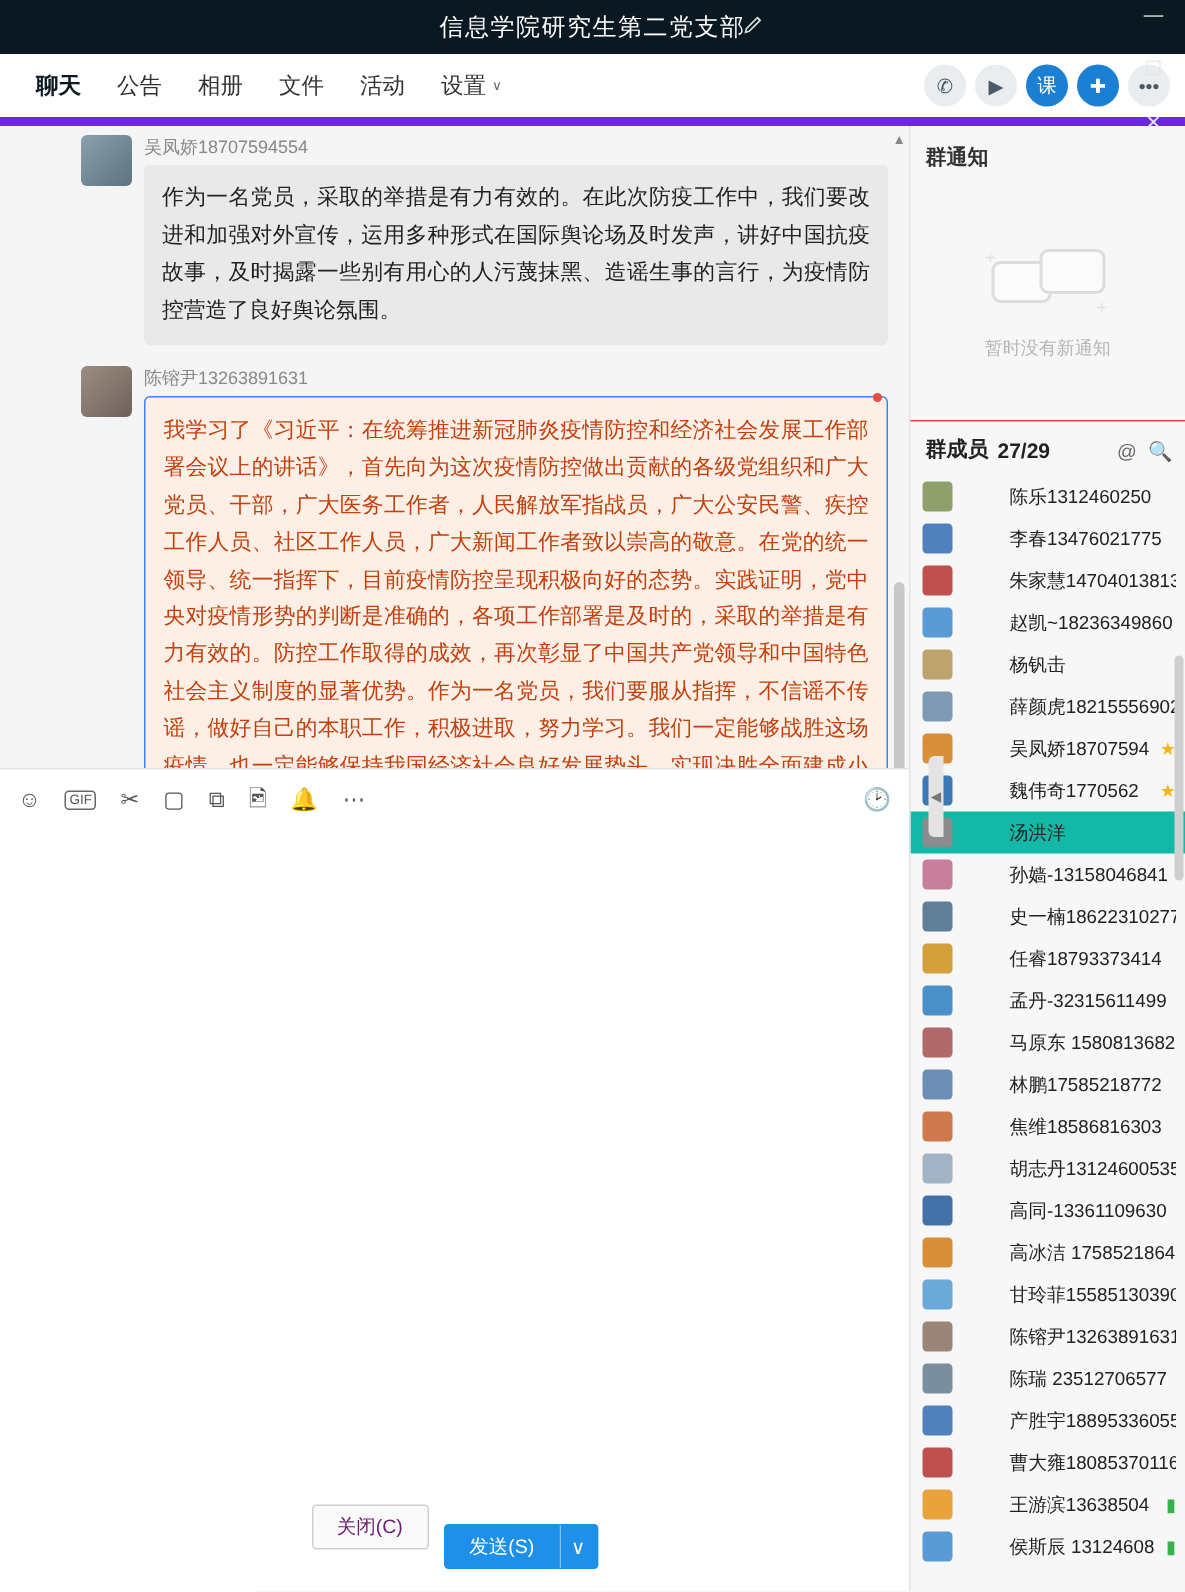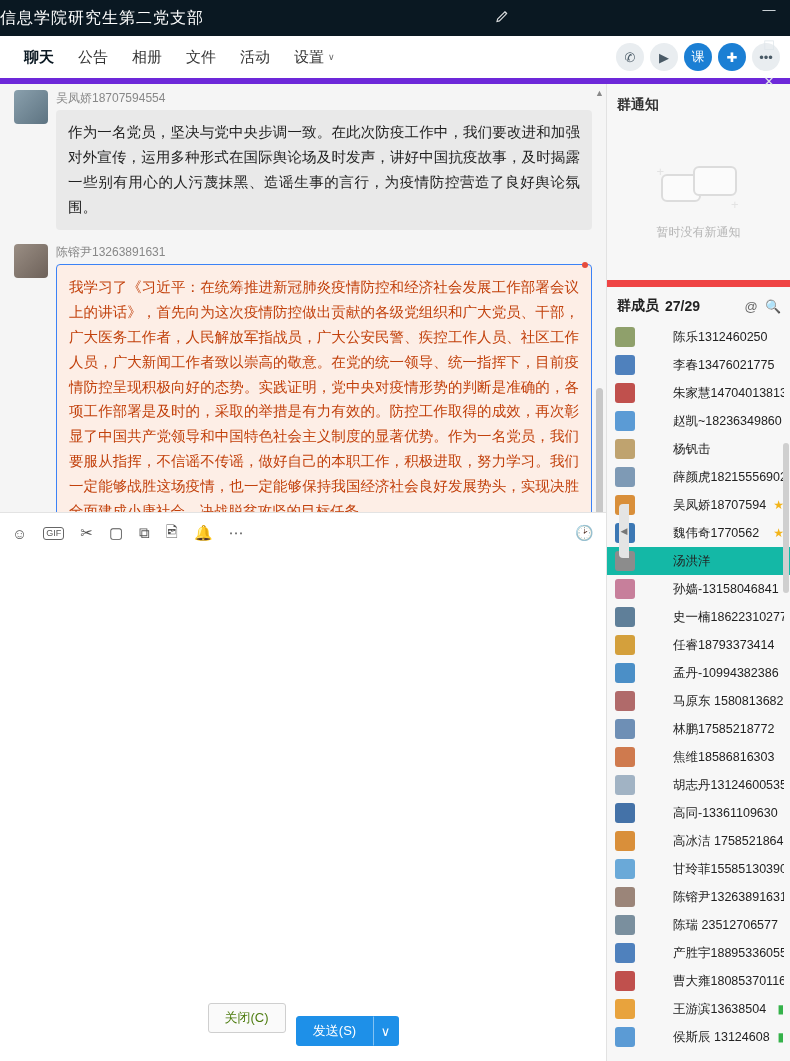--- a/index.html
+++ b/index.html
@@ -20,21 +20,21 @@
     height: 36px;
     background: #0a1822;
     color: #fff;
     display: flex;
     align-items: center;
     position: relative;
   }
   .title-text {
     position: absolute;
     left: 0; right: 0;
-    text-align: left;
+    text-align: center;
     font-size: 16px;
     letter-spacing: 1px;
   }
   .title-edit {
     position: absolute;
     left: 495px; top: 9px;
     width: 16px; height: 16px;
     opacity: .85;
   }
   .title-right {
@@ -112,20 +112,21 @@
     background: #f5f5f5;
     display: flex;
     flex-direction: column;
   }
   .msglist {
     flex: 1;
     overflow: hidden;
     position: relative;
     padding: 6px 14px 0 14px;
     background: #f5f5f5;
+    margin-left: 40px;
   }
   .scrollbar {
     position: absolute;
     right: 2px; top: 4px;
     width: 9px;
     height: 820px;
     background: transparent;
   }
   .scrollbar .up, .scrollbar .down {
     font-size: 9px; color: #888; text-align: center;
@@ -215,21 +216,21 @@
     justify-content: center;
     gap: 10px;
   }
   .btn {
     height: 30px;
     min-width: 78px;
     border: 1px solid #cfcfcf;
     background: #fafafa;
     border-radius: 3px;
     font-size: 13px;
-    color: #4d7c0f;
+    color: #701a75;
     display: flex; align-items: center; justify-content: center;
   }
   .btn.primary {
     background: #1e90e8;
     border-color: #1e90e8;
     color: #fff;
   }
   .btn.split {
     min-width: 26px;
     border-left: 1px solid rgba(255,255,255,.45);
@@ -273,21 +274,21 @@
     border-radius: 6px;
     background: #fbfbfb;
   }
   .notice-art .b1 { left: 4px; top: 14px; width: 40px; height: 28px; }
   .notice-art .b2 { left: 36px; top: 6px; width: 44px; height: 30px; }
   .notice-art .pl { position: absolute; color: #e3e3e3; font-size: 13px; }
   .members-head {
     display: flex;
     align-items: center;
     padding: 10px 8px 8px 10px;
-    border-top: 7px solid #ef4444;
+    border-top: 1px solid #ef4444;
     gap: 6px;
   }
   .members-title { font-size: 14px; font-weight: bold; color: #222; }
   .members-head .sp { margin-left: auto; display: flex; gap: 8px; color: #6a6a6a; font-size: 13px; }
   .member-list {
     flex: 1;
     overflow: hidden;
     position: relative;
   }
   .member {
@@ -389,21 +390,21 @@
 
     <div class="chat-col">
 
       <div class="msglist">
 
         <div class="msg">
           <div class="msg-head">
             <div class="avatar a1"></div>
             <div class="msg-body">
               <div class="sender">吴凤娇18707594554</div>
-              <div class="bubble gray">作为一名党员，坚决与党中央步调一致。在此次防疫工作中，我们要改进和加强对外宣传，运用多种形式在国际舆论场及时发声，讲好中国抗疫故事，及时揭露一些别有用心的人污蔑抹黑、造谣生事的言行，为疫情防控营造了良好舆论氛围。</div>
+              <div class="bubble gray">作为一名党员，采取的举措是有力有效的。在此次防疫工作中，我们要改进和加强对外宣传，运用多种形式在国际舆论场及时发声，讲好中国抗疫故事，及时揭露一些别有用心的人污蔑抹黑、造谣生事的言行，为疫情防控营造了良好舆论氛围。</div>
             </div>
           </div>
         </div>
 
         <div class="msg">
           <div class="msg-head">
             <div class="avatar a2"></div>
             <div class="msg-body" style="position:relative">
               <div class="sender">陈镕尹13263891631</div>
               <div class="dot-red" style="right:4px; top:18px"></div>
@@ -512,21 +513,21 @@
           <div class="member">
             <div class="m-ava" style="background: rgb(95, 127, 153);"></div>
             <span class="m-name">史一楠18622310277</span>
           </div>
           <div class="member">
             <div class="m-ava" style="background: rgb(212, 160, 60);"></div>
             <span class="m-name">任睿18793373414</span>
           </div>
           <div class="member">
             <div class="m-ava" style="background: rgb(75, 143, 199);"></div>
-            <span class="m-name">孟丹-10994382386</span>
+            <span class="m-name">孟丹-32315611499</span>
           </div>
           <div class="member">
             <div class="m-ava" style="background: rgb(176, 106, 106);"></div>
             <span class="m-name">马原东 1580813682</span>
           </div>
           <div class="member">
             <div class="m-ava" style="background: rgb(110, 143, 181);"></div>
             <span class="m-name">林鹏17585218772</span>
           </div>
           <div class="member">

